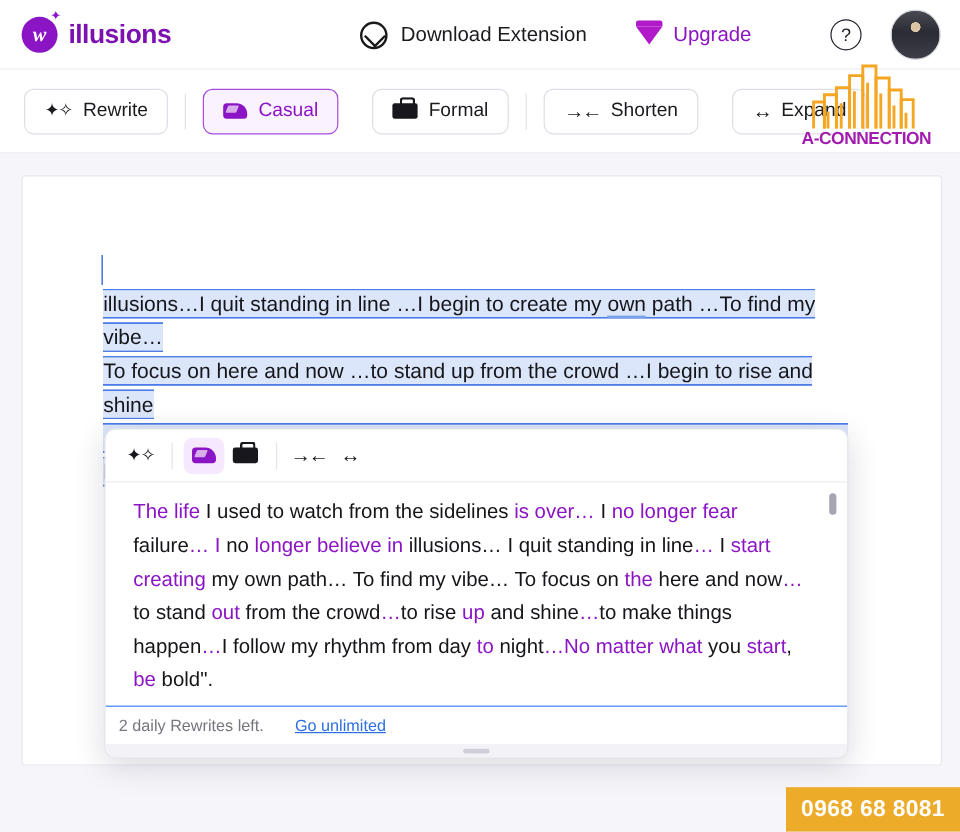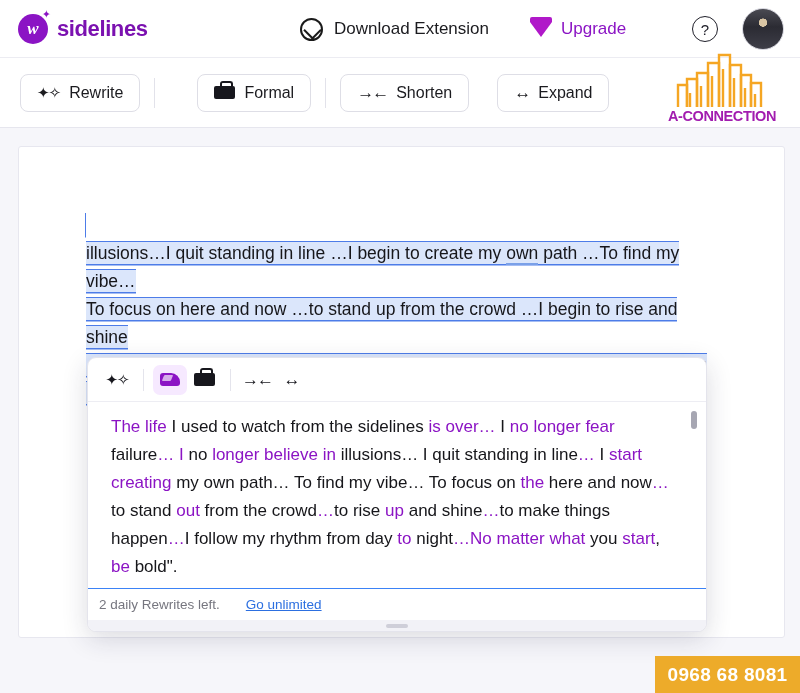--- a/index.html
+++ b/index.html
@@ -223,21 +223,21 @@
 </head>
 <body>
 
 <div class="header">
 
   <div class="brand">
     <div class="brand-mark">
       <span class="w">w</span>
       <span class="spark">✦</span>
     </div>
-    <span class="brand-name">sidelines</span>
+    <span class="brand-name">illusions</span>
   </div>
 
   <div class="hdr-center">
     <span class="chrome-ic"></span>
     <span class="hdr-link-txt">Download Extension</span>
   </div>
 
   <div class="hdr-upg">
     <span class="gem"></span>
     <span class="upg-txt">Upgrade</span>
@@ -252,20 +252,24 @@
 
 <div class="toolbar">
 
   <button class="tb-btn tb-first">
     <span class="ico ico-wand">✦✧</span>
     <span>Rewrite</span>
   </button>
 
   <span class="tb-sep"></span>
 
+  <button class="tb-btn active">
+    <span class="shoe"></span>
+    <span>Casual</span>
+  </button>
 
   <button class="tb-btn tb-gap">
     <span class="case"></span>
     <span>Formal</span>
   </button>
 
   <span class="tb-sep"></span>
 
   <button class="tb-btn">
     <span class="ico arr">→←</span>

